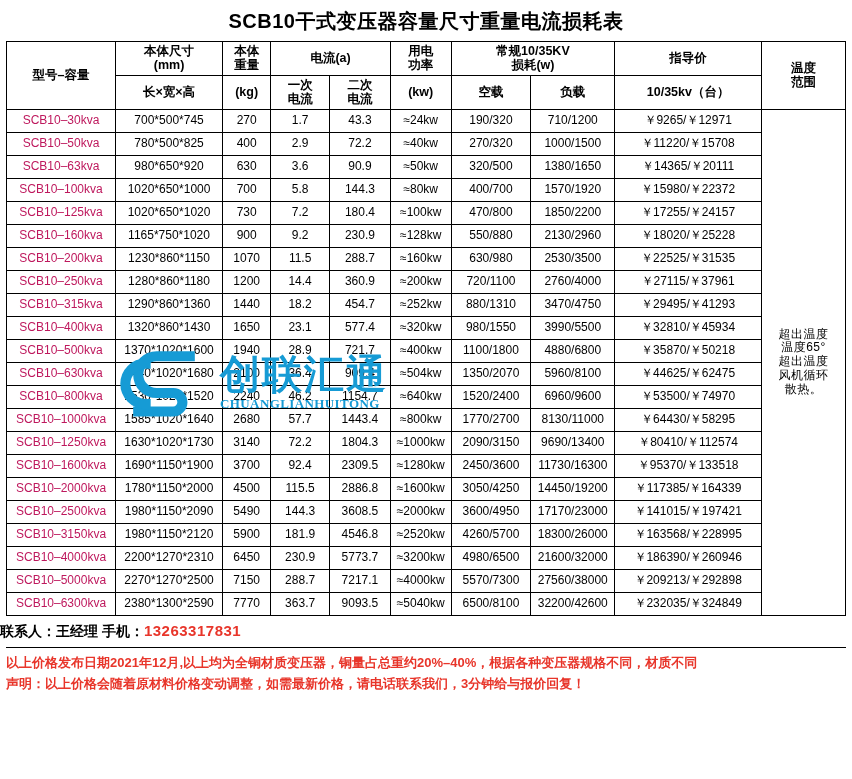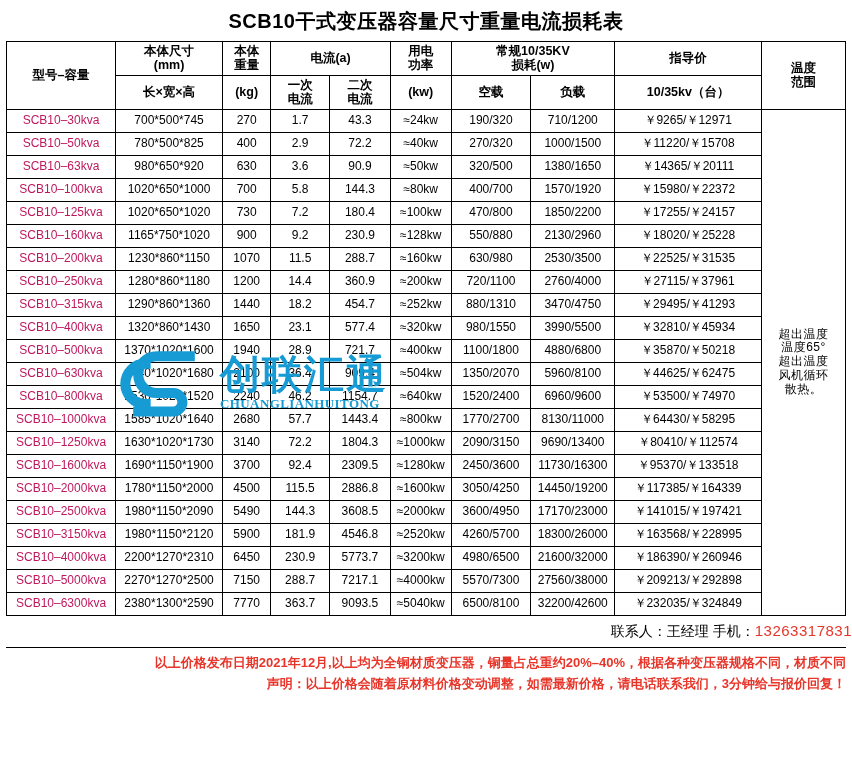--- a/index.html
+++ b/index.html
@@ -59,35 +59,35 @@
   td.dim { font-size: 12px; }
   td.price { font-size: 12px; white-space: nowrap; }
   td.temp {
     font-size: 13px;
     line-height: 1.55;
     text-align: center;
     letter-spacing: 0.5px;
   }
   tbody tr { height: 23px; }
   .contact {
-    text-align: right;
+    text-align: left;
     font-size: 14px;
-    font-weight: normal;
+    font-weight: bold;
     padding: 6px 0 4px 0;
   }
   .contact .phone {
     color: #e8352a;
     font-size: 15px;
     letter-spacing: 0.5px;
   }
   .footnote {
     border-top: 1px solid #000;
     margin: 2px 6px 0 6px;
     padding-top: 4px;
-    text-align: right;
+    text-align: left;
     color: #e8352a;
     font-size: 13px;
     font-weight: bold;
     line-height: 1.65;
   }
   
   .watermark {
     position: absolute;
     left: 118px;
     top: 338px;

